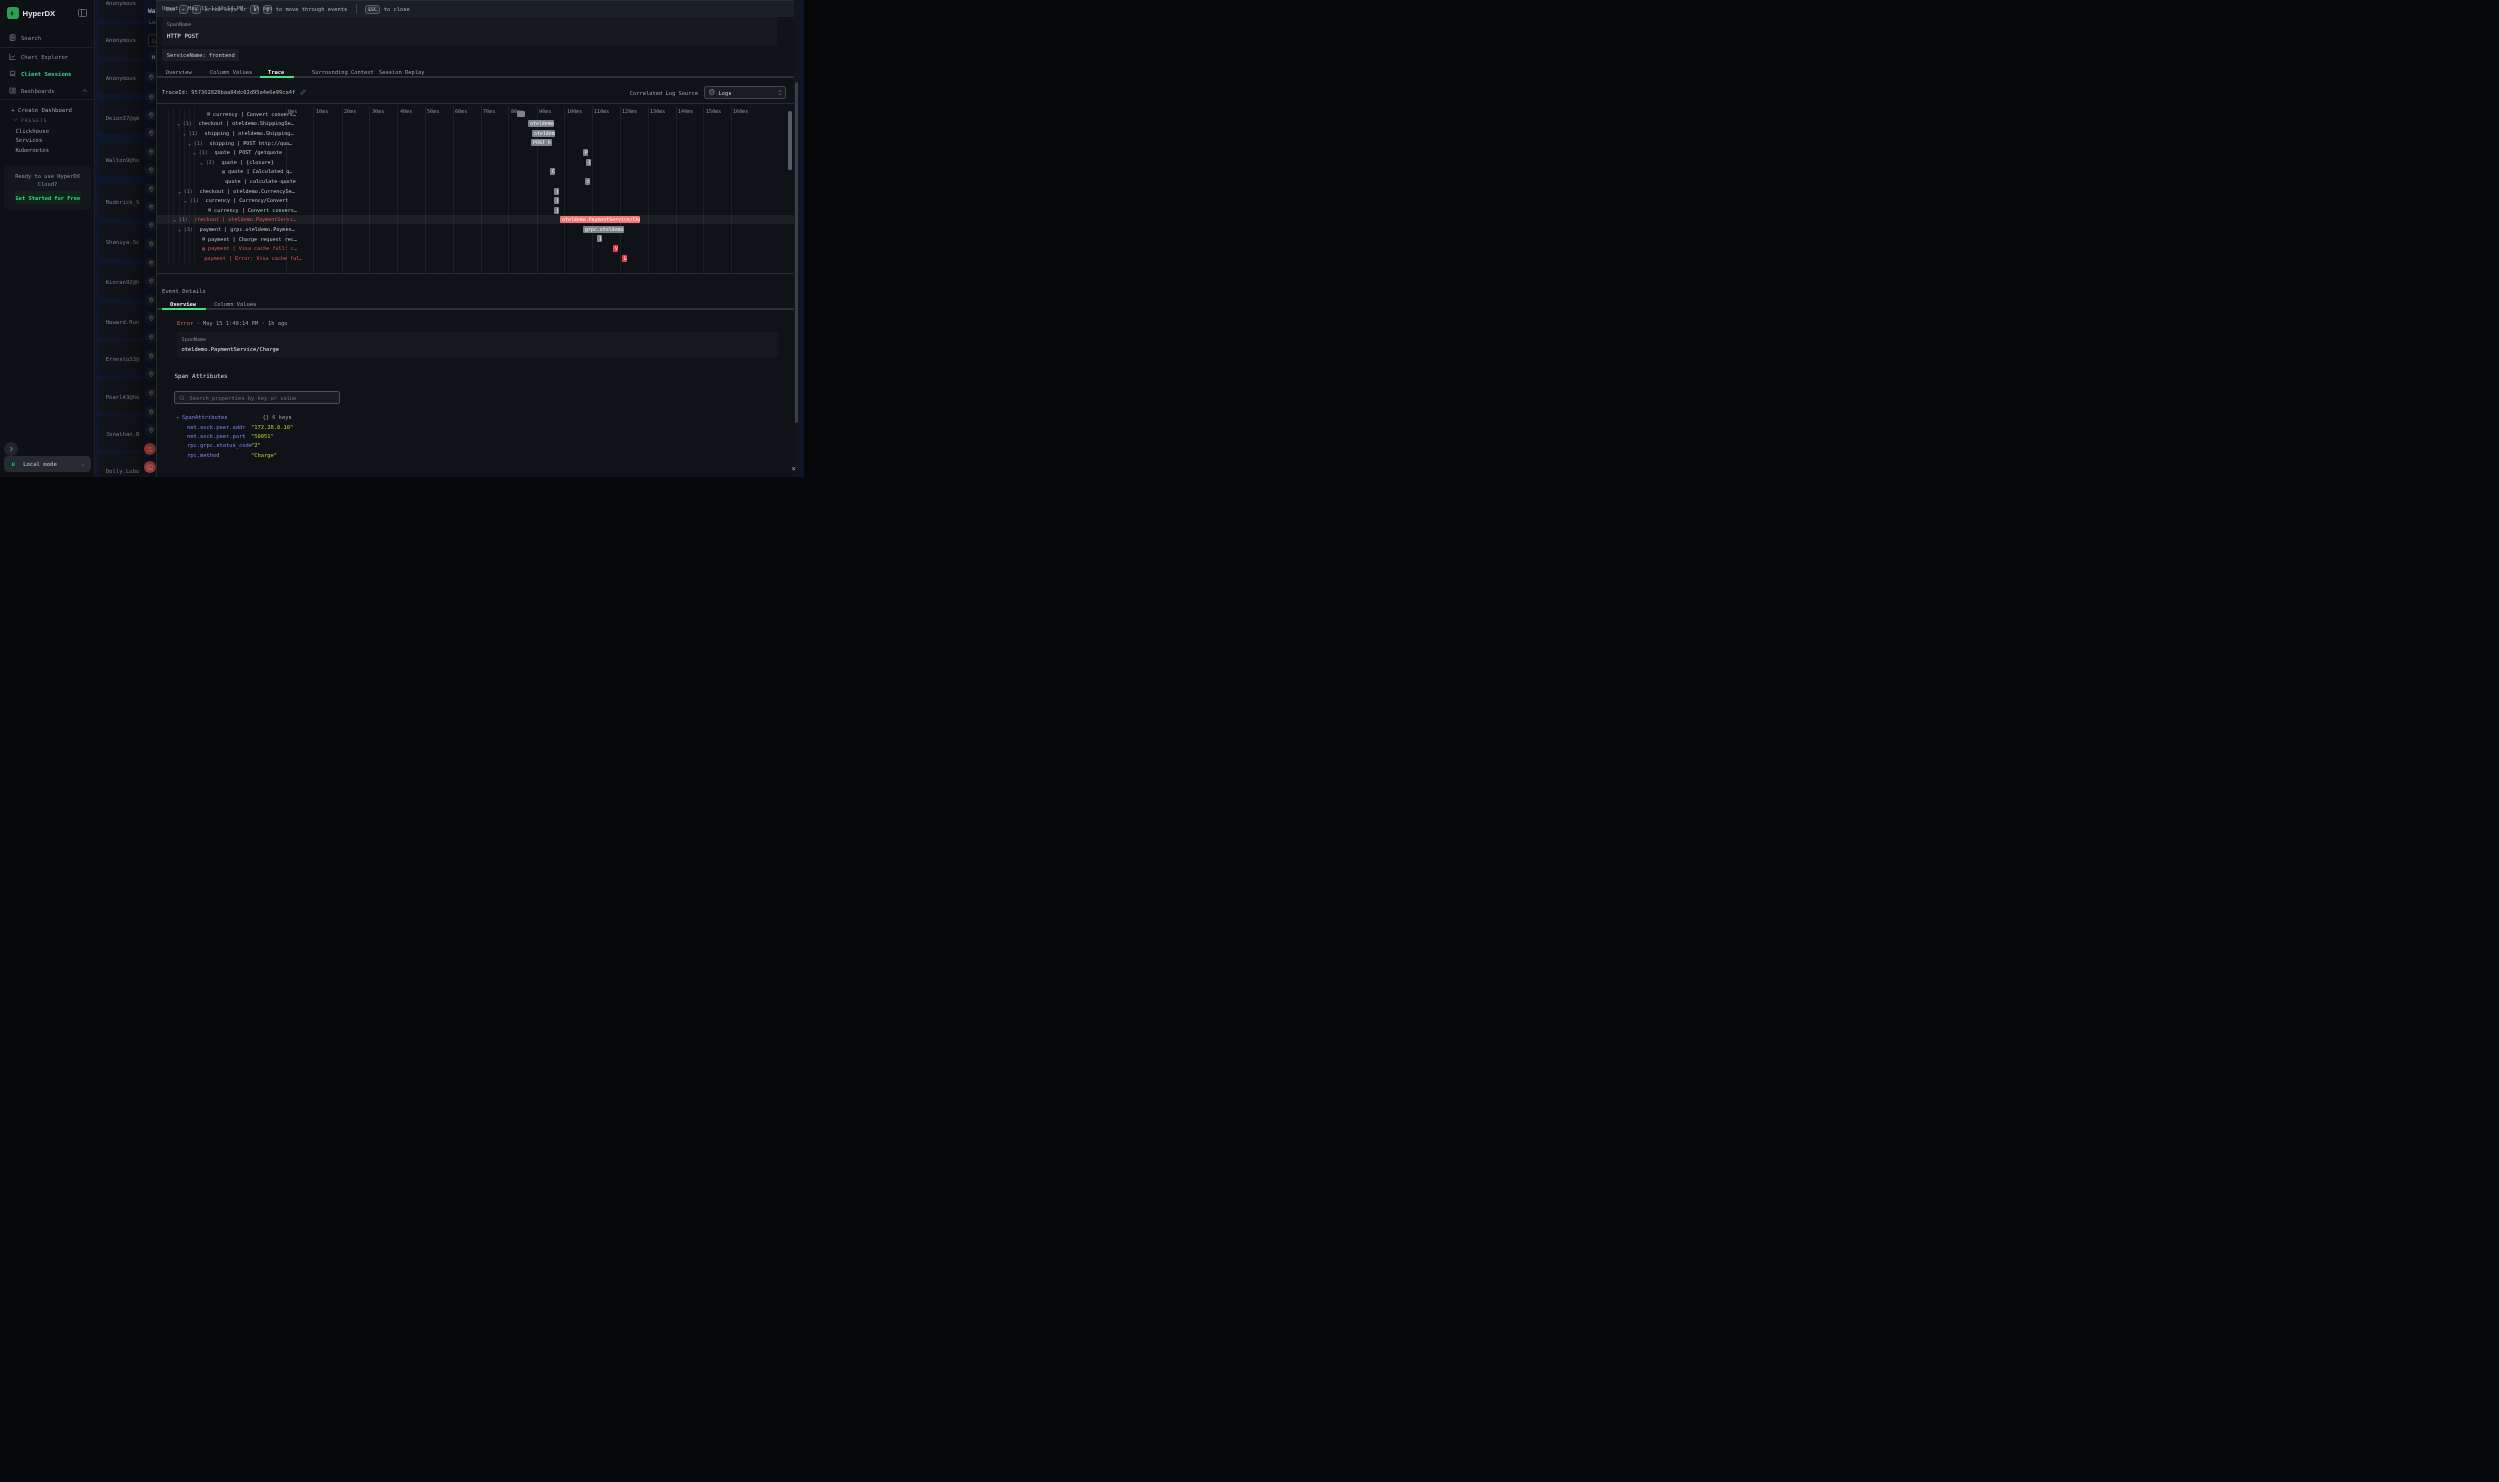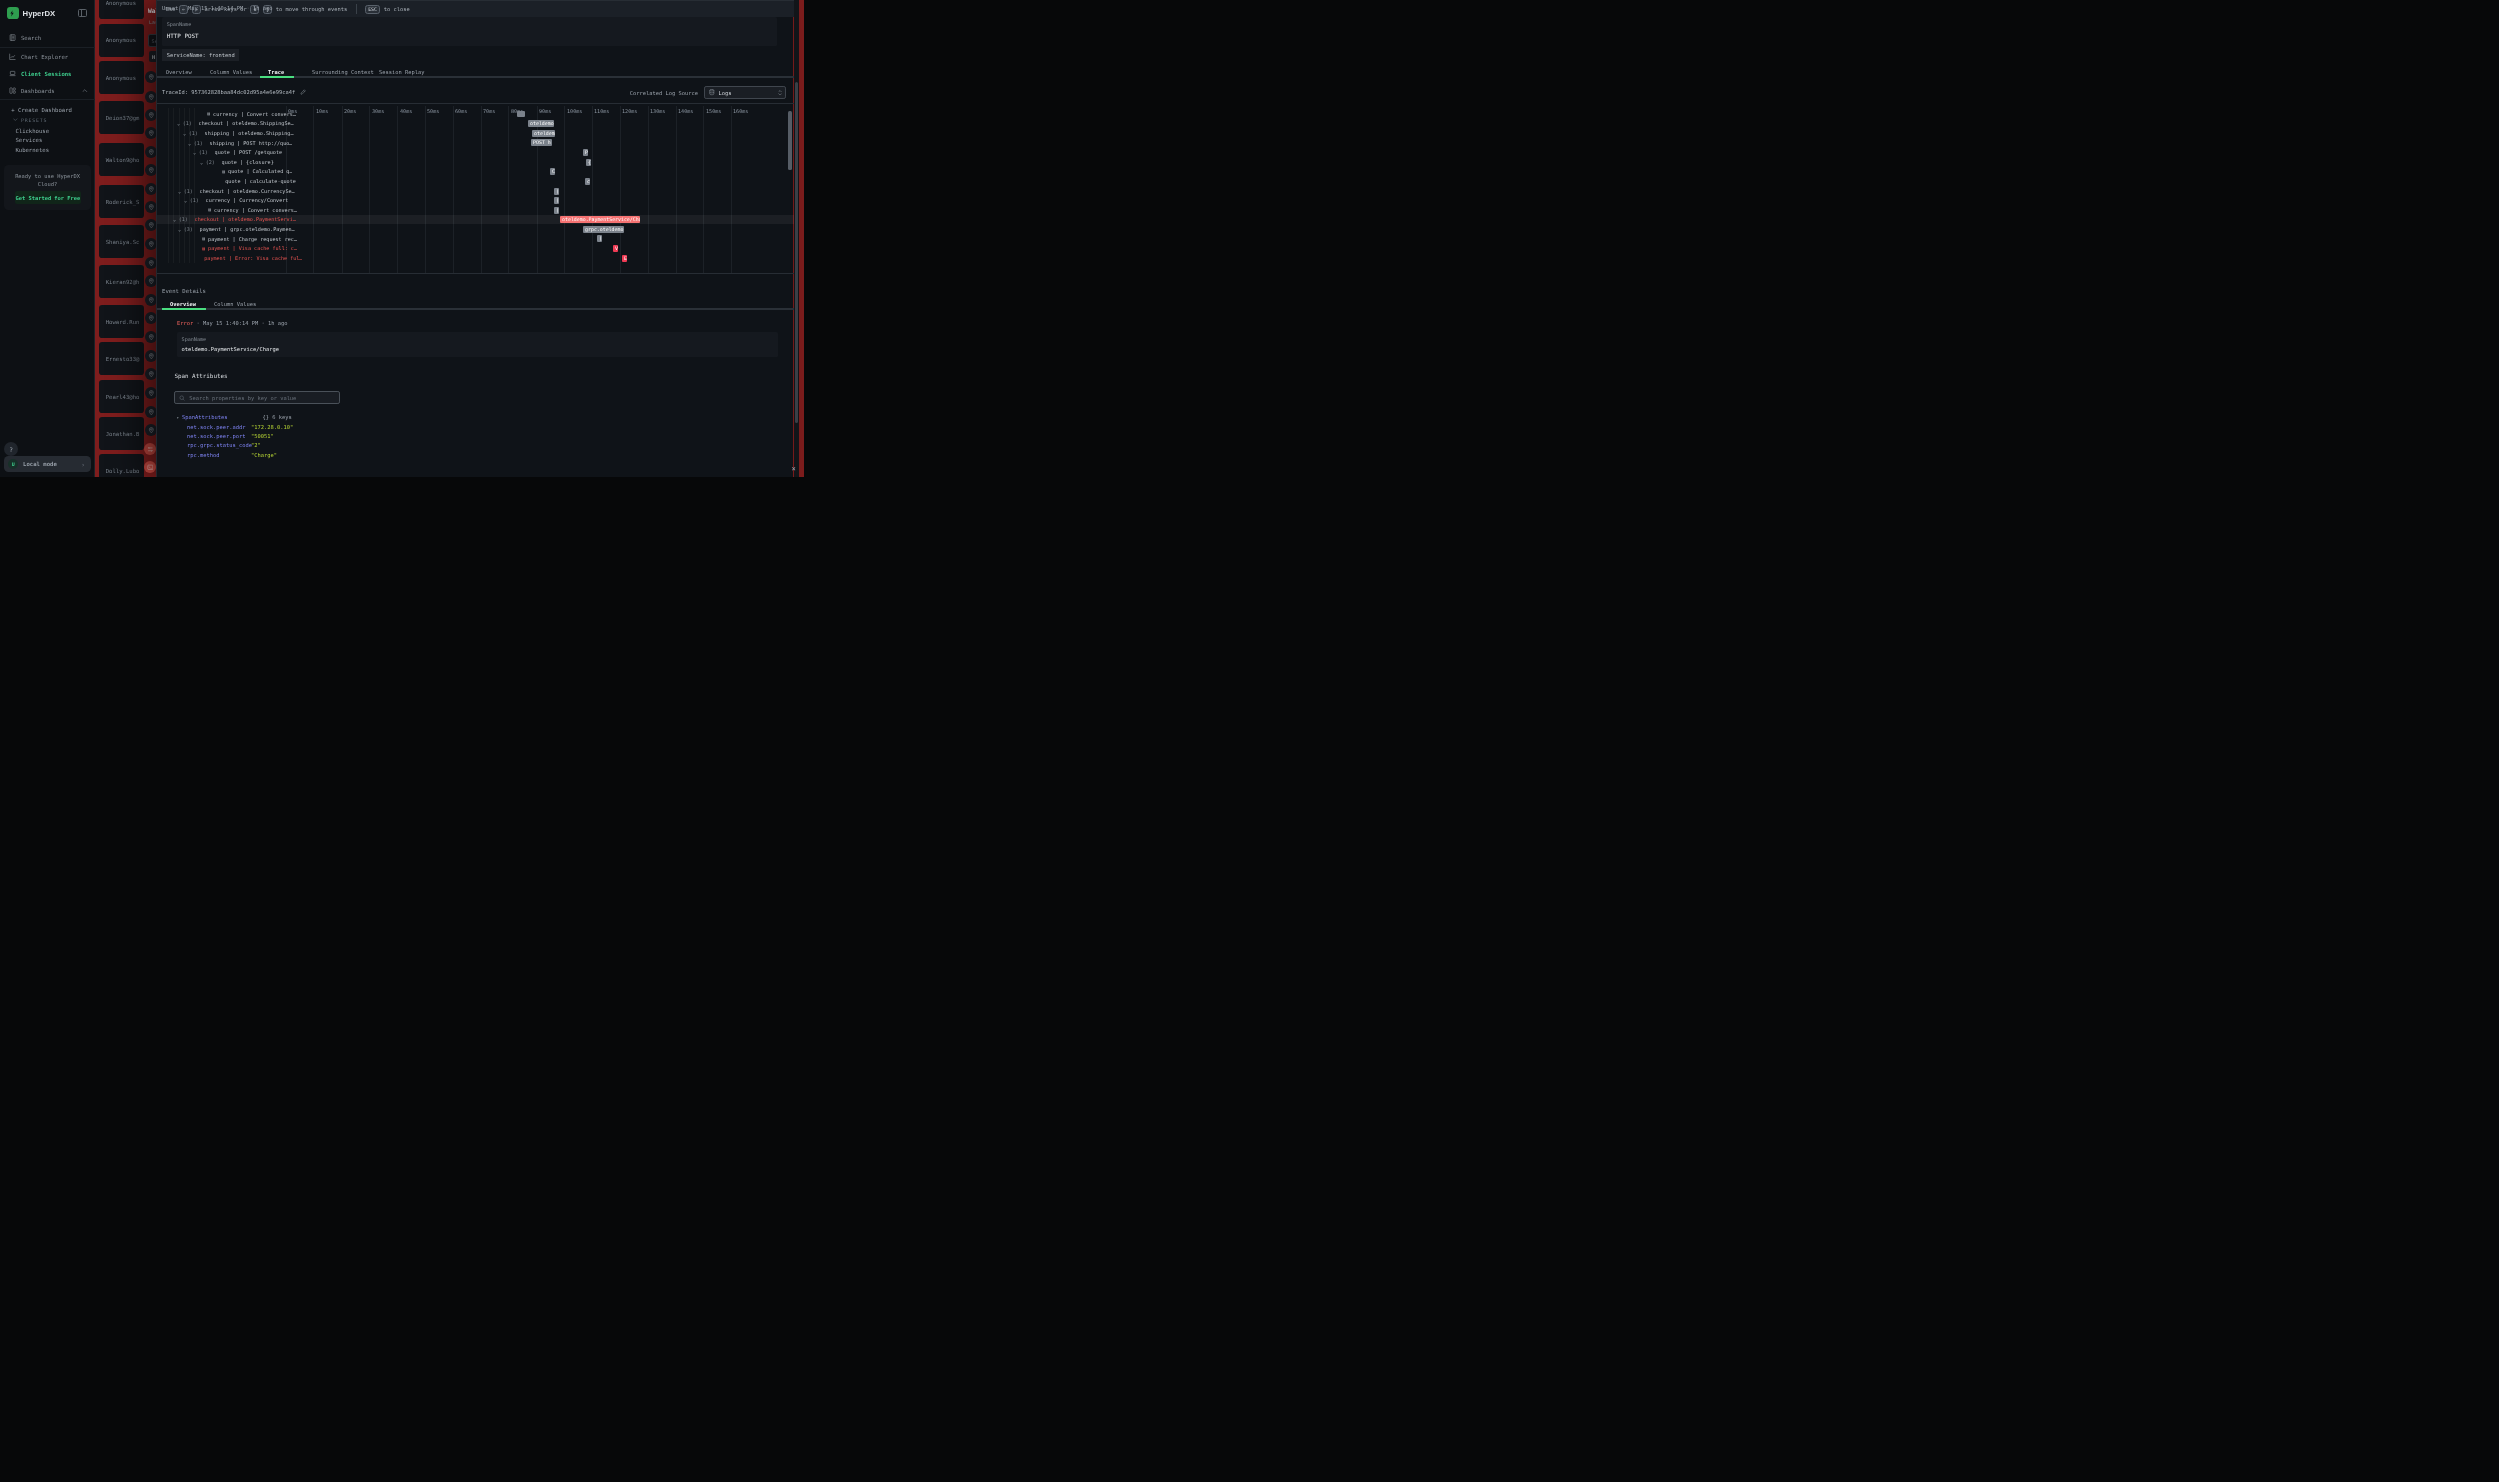--- a/index.html
+++ b/index.html
@@ -1,19 +1,19 @@
 <!DOCTYPE html>
 <html style="font-size:8.2px"><head>
 <meta charset="utf-8">
 <style>
   * { margin:0; padding:0; box-sizing:border-box; }
   html,body { background:#070809; }
   #canvas {
     position:relative; width:804px; height:477px; overflow:hidden;
-    background:#7f1d1d; font-family:"DejaVu Sans Mono", monospace; color:#9aa2ab;
+    background:#0f172a; font-family:"DejaVu Sans Mono", monospace; color:#9aa2ab;
     font-size:5.6px;
   }
   .abs { position:absolute; }
   svg { display:block; }
 
   
   #sidebar { left:0; top:0; width:95px; height:477px; background:#0d1014; border-right:0.5px solid #1d2228; }
   .logo-badge { left:6.7px; top:7.2px; width:12.3px; height:12.3px; background:#2e9e4f; border-radius:3.1px;
     display:flex; align-items:center; justify-content:center; }
   .logo-title { left:22.6px; top:9.2px; font-family:"Liberation Sans", sans-serif; font-weight:bold;

